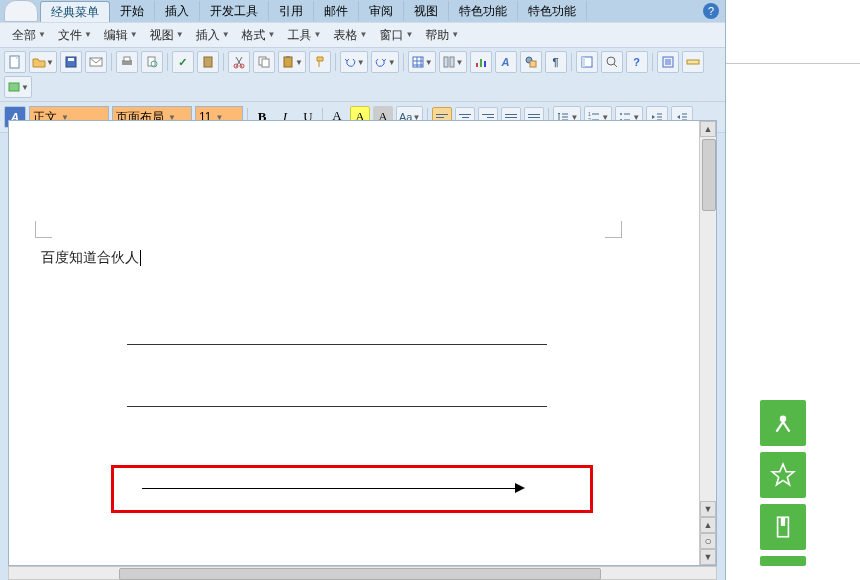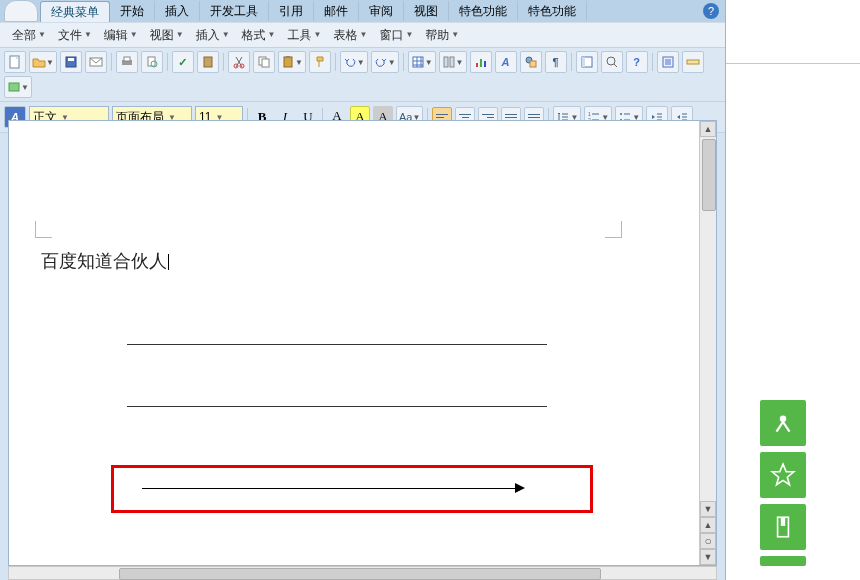--- a/index.html
+++ b/index.html
@@ -11,34 +11,34 @@
 .tab{height:20px;padding:0 10px;line-height:20px;color:#000000;cursor:pointer;border-right:1px solid #a7c1d8}
 .tab.active{background:#e9f0f8;border:1px solid #8aa7c2;border-bottom:none;border-radius:3px 3px 0 0;color:#0c4a6e}
 .help-ic{margin-left:auto;margin-right:6px;width:16px;height:16px;background:#3b78c4;border-radius:50%;color:#fff;font-size:11px;line-height:16px;text-align:center}
 .menustrip{height:24px;background:#e9f0f8;display:flex;align-items:center;padding-left:6px;gap:0;border-top:1px solid #d0dde9;border-bottom:1px solid #c3d3e2}
 .mitem{padding:0 6px;height:20px;line-height:20px;color:#2a2a2a;display:flex;align-items:flex-start;gap:2px;cursor:pointer}
 .dd{font-size:8px;color:#5a5a5a}
 .toolbar{background:#dbe7f3;padding:3px 4px;border-bottom:1px solid #c3d3e2;display:flex;flex-wrap:wrap;gap:3px;align-items:center}
 .tb-btn{width:20px;height:20px;background:#edf3f9;border:1px solid #b7c9da;border-radius:2px;display:flex;align-items:center;justify-content:center;font-size:11px;color:#3a5a7a;cursor:pointer}
 .tb-btn.w{width:auto;padding:0 2px}
 .tb-sep{width:1px;height:18px;background:#b7c9da;margin:0 1px}
-.combo{height:20px;background:#fef9c3;border:1px solid #9fb8cf;display:flex;align-items:center;padding:0 3px;font-size:12px}
+.combo{height:20px;background:#fdba74;border:1px solid #9fb8cf;display:flex;align-items:center;padding:0 3px;font-size:12px}
 .combo .cdd{margin-left:4px;font-size:8px;color:#666}
 svg{display:block}
 .workspace{position:absolute;top:120px;left:8px;right:8px;bottom:14px;background:#fff;border:1px solid #9db5cc;overflow:hidden}
 .vscroll{position:absolute;right:0;top:0;bottom:0;width:16px;background:#ececec;border-left:1px solid #c9c9c9}
 .vscroll .thumb{position:absolute;top:18px;left:2px;width:12px;height:70px;background:#cfcfcf;border:1px solid #adadad;border-radius:2px}
 .vscroll .arr{position:absolute;left:0;width:16px;height:16px;background:#e4e4e4;border:1px solid #c0c0c0;box-sizing:border-box;text-align:center;font-size:9px;line-height:14px;color:#555}
 .hscroll{position:absolute;left:8px;right:8px;bottom:0;height:14px;background:#ececec;border:1px solid #c9c9c9;box-sizing:border-box}
 .hscroll .thumb{position:absolute;top:1px;left:110px;height:10px;width:480px;background:#cfcfcf;border:1px solid #adadad;border-radius:2px}
 .ruler-drop{position:absolute;top:0;right:0;width:16px;height:16px;background:#e5ecf4;border:1px solid #b7c9da;box-sizing:border-box}
 .page{position:absolute;top:18px;left:8px;width:676px;bottom:0;background:#fff}
 .margin-tl{position:absolute;top:82px;left:18px;width:16px;height:16px;border-left:1px solid #b7b7b7;border-bottom:1px solid #b7b7b7}
 .margin-tr{position:absolute;top:82px;left:588px;width:16px;height:16px;border-right:1px solid #b7b7b7;border-bottom:1px solid #b7b7b7}
-.doctext{position:absolute;top:110px;left:24px;font-size:18px;color:#222}
+.doctext{position:absolute;top:110px;left:24px;font-size:14px;color:#222}
 .cursor{display:inline-block;width:1px;height:16px;background:#000;vertical-align:middle;margin-left:1px}
 .hr1{position:absolute;top:205px;left:110px;width:420px;height:1px;background:#333}
 .hr2{position:absolute;top:267px;left:110px;width:420px;height:1px;background:#333}
 .redbox{position:absolute;top:326px;left:94px;width:476px;height:42px;border:3px solid #e60000}
 .arrow-line{position:absolute;top:349px;left:125px;width:375px;height:1px;background:#000}
 .arrow-head{position:absolute;top:344px;left:498px;width:0;height:0;border-left:10px solid #000;border-top:5px solid transparent;border-bottom:5px solid transparent}
 .float-btns{position:absolute;left:760px;top:400px;display:flex;flex-direction:column;gap:6px}
 .fbtn{width:46px;height:46px;background:#55b748;display:flex;align-items:center;justify-content:center;color:#fff;border-radius:2px}
 .fbtn svg{width:26px;height:26px}
 .fmt-btn{width:18px;height:20px;border:1px solid transparent;display:flex;align-items:center;justify-content:center;font-family:"Times New Roman",serif;font-size:13px;cursor:pointer;border-radius:2px}

